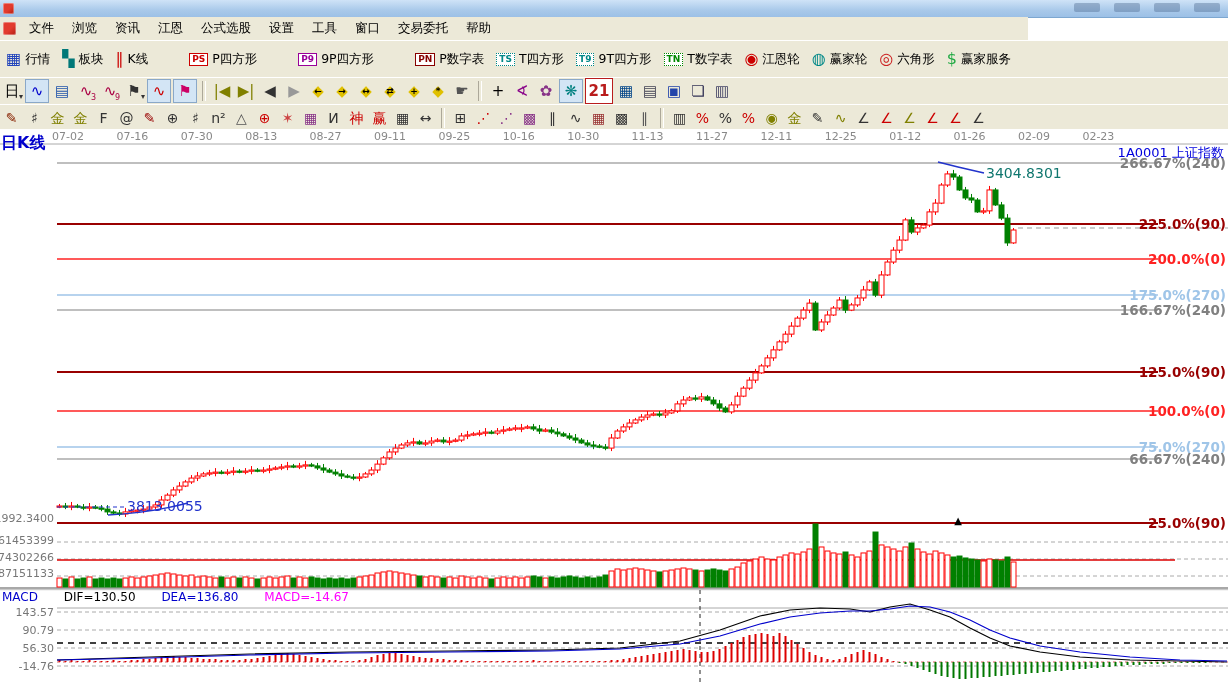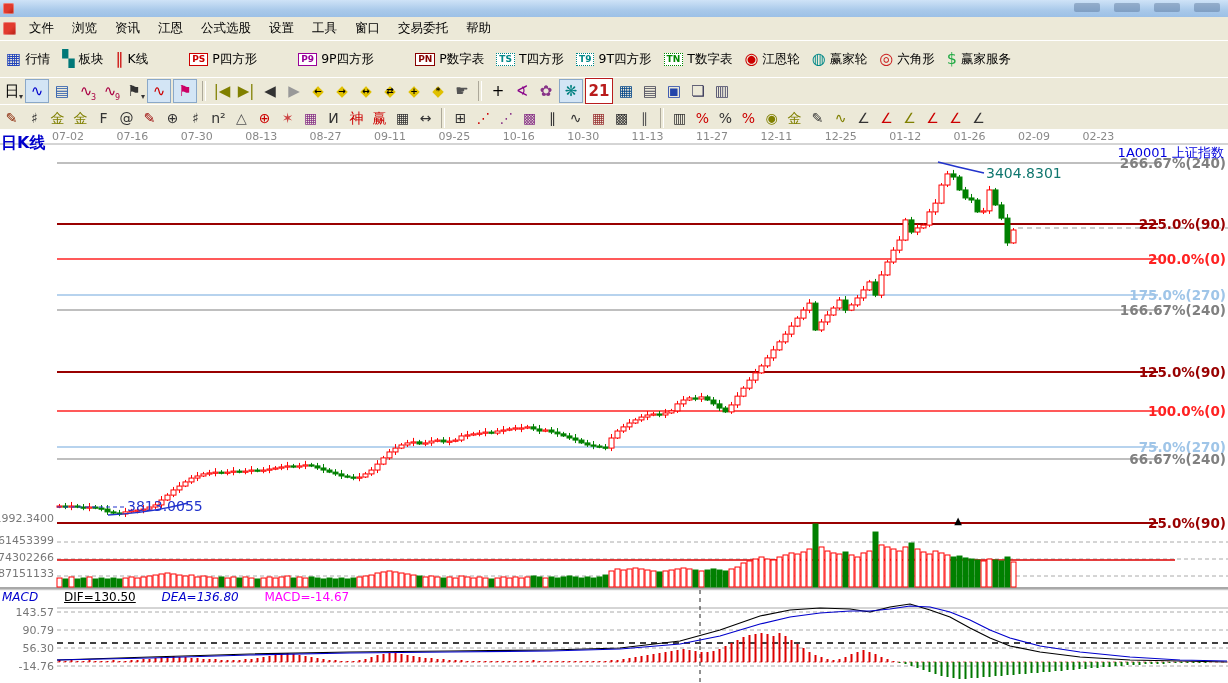--- a/index.html
+++ b/index.html
@@ -7,21 +7,21 @@
           font-family:"DejaVu Sans","Liberation Sans",sans-serif;-webkit-font-smoothing:antialiased;}
   
   .titlebar{position:absolute;left:0;top:0;width:1228px;height:17px;
             background:linear-gradient(#cfe3f7,#a9c9ea 60%,#9cc0e6);display:flex;align-items:center;
             font-size:11px;color:#111;border-bottom:1px solid #7da7d0;}
   .logo{width:11px;height:11px;margin:0 4px 0 3px;background:linear-gradient(135deg,#e23b2e 55%,#b01d12);
         border-radius:2px;box-shadow:inset 0 0 0 1px rgba(255,255,255,.35);}
   .wctrls{position:absolute;right:8px;top:3px;display:flex;gap:14px;}
   .wctrls i{display:block;width:26px;height:9px;background:rgba(60,90,130,.35);border-radius:2px;}
   
-  .menubar{position:absolute;left:0;top:17px;width:1228px;height:23px;background:#ece9d8;
+  .menubar{position:absolute;left:0;top:17px;width:1028px;height:23px;background:#ece9d8;
            display:flex;align-items:center;font-size:12.5px;color:#000;border-bottom:1px solid #d8d4c0;}
   .menubar .logo{width:13px;height:13px;}
   .menu-item{padding:2px 9px;cursor:default;}
   
   .tbar{position:absolute;left:0;width:1228px;background:#ece9d8;display:flex;align-items:center;
         border-top:1px solid #fff;border-bottom:1px solid #aca899;}
   .tbar2{top:40px;height:36px;}
   .tbar3{top:77px;height:26px;}
   .tbar4{top:104px;height:25px;}
   .tbtn{display:inline-flex;align-items:center;gap:4px;height:28px;padding:0 6px;font-size:12.5px;color:#000;}
@@ -41,21 +41,21 @@
   
   .chart-wrap{position:absolute;left:0;top:129px;width:1228px;height:554px;background:#fff;}
   svg{position:absolute;left:0;top:0;}
   .lbl{position:absolute;white-space:nowrap;}
   #kline-label{left:1px;top:4px;font-size:16px;color:#0000cc;font-weight:bold;}
   #symbol-label{right:4px;top:15px;font-size:13px;color:#0000dd;}
   #peak-label{left:986px;top:36px;font-size:14px;color:#0f766e;}
   #base-label{left:127px;top:369px;font-size:14px;color:#2233cc;}
   #macd-header{left:2px;top:461px;font-size:12px;}
   #macd-header span{margin-right:22px;}
-  .c-blue{color:#0000cc;font-style:italic;} .c-black{color:#000;text-decoration:underline;} .c-mag{color:#ff00ff;}
+  .c-blue{color:#0000cc;} .c-black{color:#000;} .c-mag{color:#ff00ff;}
 </style>
 </head>
 <body>
 
 <div class="screen">
 
   <div class="titlebar">
     <span class="logo"></span>
     <span class="wctrls">
         <i></i>

